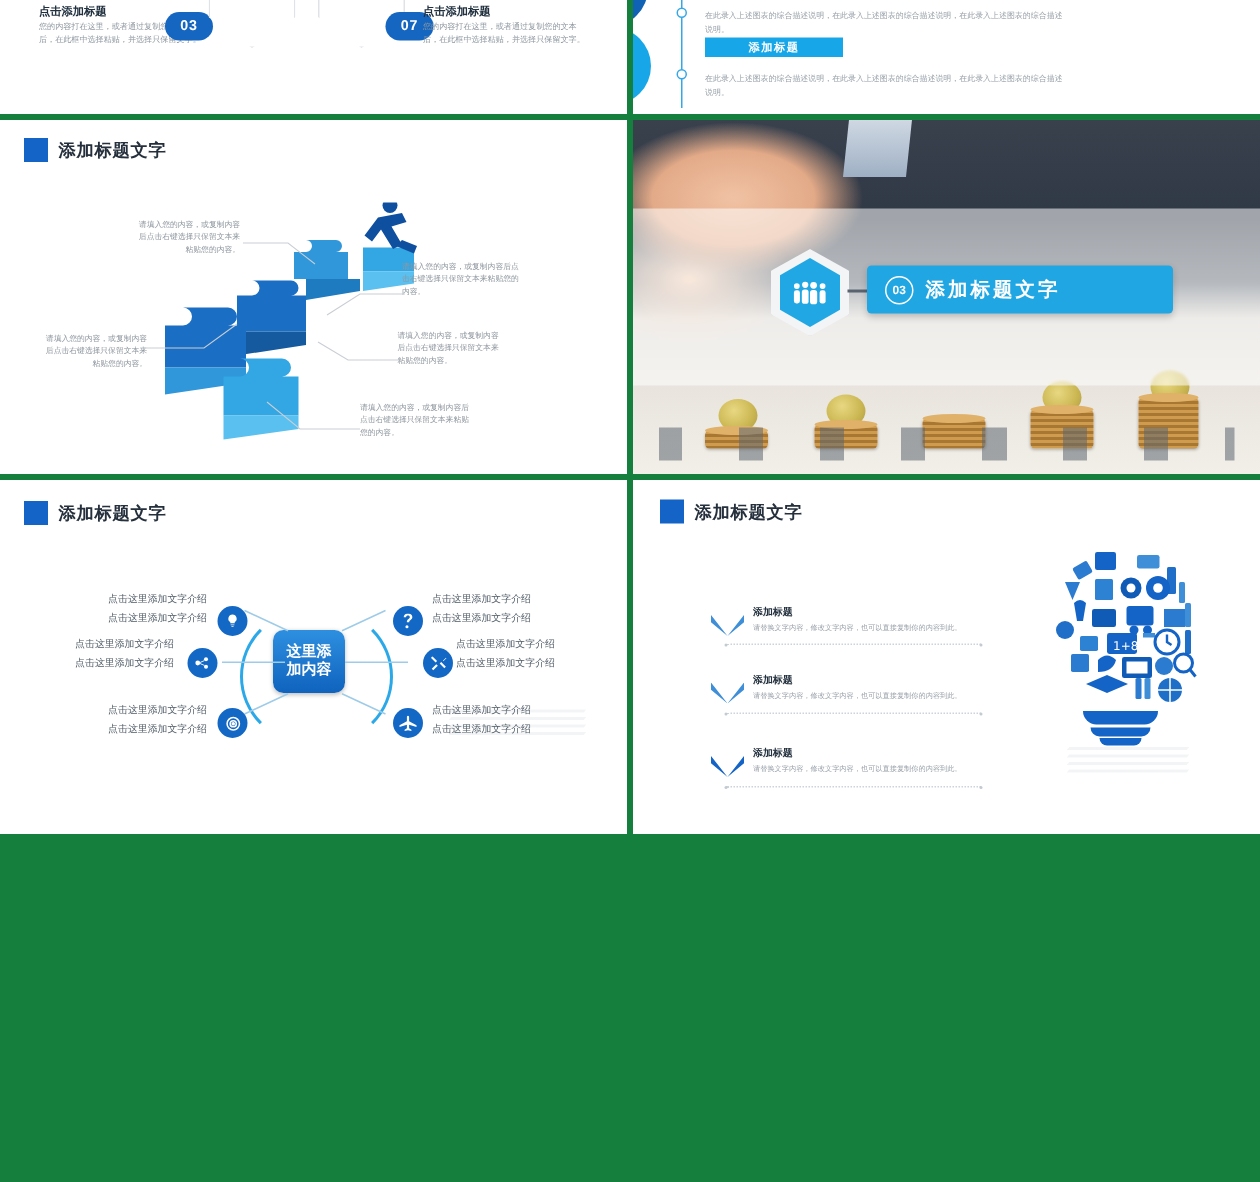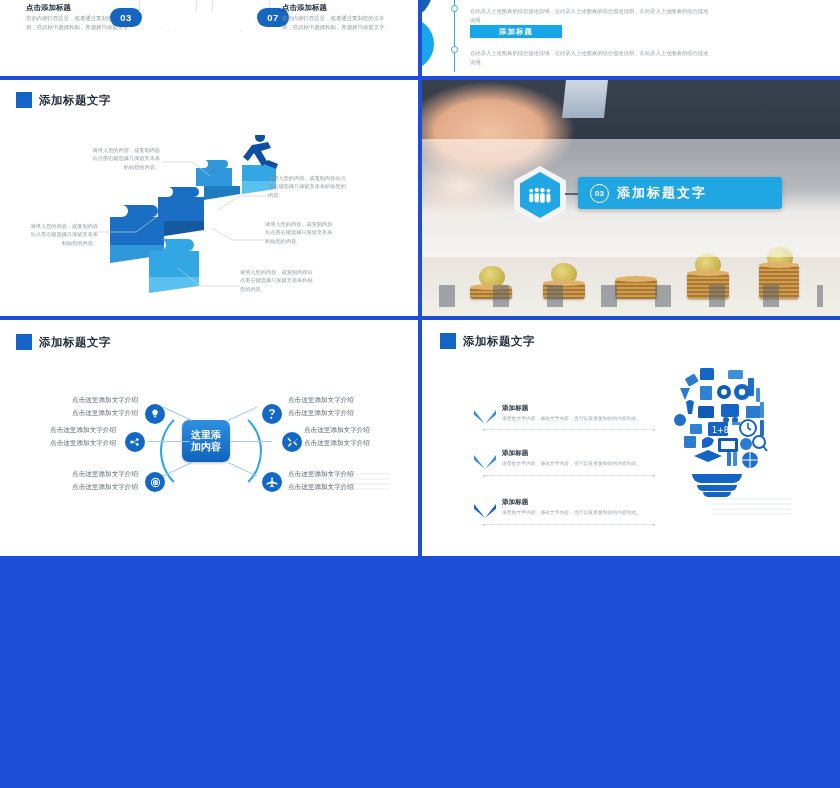--- a/index.html
+++ b/index.html
@@ -8,21 +8,21 @@
     background:#f2f3f5;
     font-family:"Liberation Sans","DejaVu Sans",sans-serif;
     overflow:hidden;
   }
   .grid{
     position:relative;width:840px;height:788px;
     display:grid;
     grid-template-columns:418px 418px;
     grid-template-rows:76px 236px 236px 236px;
     column-gap:4px;row-gap:4px;
-    background:#1d4ed8;
+    background:#15803d;
   }
   .slide{position:relative;background:#ffffff;overflow:hidden;}
   .slide.clipped{background:#ffffff;}
 
   
   .s-title{position:absolute;display:flex;align-items:center;gap:7px;}
   .s-title .mark{width:16px;height:16px;background:#1463c6;flex:0 0 auto;}
   .s-title .tx{font-size:11.5px;color:#25303c;font-weight:bold;letter-spacing:.5px;}
 
   
@@ -427,21 +427,21 @@
     </div>
     <div class="cdash" style="left:62px;top:155px;width:170px;"></div>
 
     <div class="chev" style="left:52px;top:184px;"></div>
     <div class="ctxt" style="left:80px;top:178px;width:145px;">
       <p class="h">添加标题</p>
       <p class="p">请替换文字内容，修改文字内容，也可以直接复制你的内容到此。</p>
     </div>
     <div class="cdash" style="left:62px;top:204px;width:170px;"></div>
 
-    <div class="bulb" style="left:242px;top:42px;width:106px;height:180px;text-decoration:underline;">
+    <div class="bulb" style="left:272px;top:42px;width:106px;height:180px;text-decoration:underline;">
       <svg width="106" height="150" viewBox="0 0 106 150">
         <g fill="#1463c6">
           <rect x="36" y="6" width="14" height="12" rx="1.5"></rect>
           <rect x="64" y="8" width="15" height="9" rx="1.5" fill="#3f8fd8"></rect>
           <rect x="22" y="14" width="11" height="9" rx="1.5" transform="rotate(-30 27 18)" fill="#2b7bd0"></rect>
           <rect x="84" y="16" width="6" height="18" rx="1" fill="#1f6fc8"></rect>
           <circle cx="60" cy="30" r="7" fill="#0f5bb5"></circle>
           <circle cx="60" cy="30" r="3" fill="#fff"></circle>
           <rect x="36" y="24" width="12" height="14" rx="1" fill="#2e82d4"></rect>
           <circle cx="78" cy="30" r="8" fill="#1463c6"></circle>

